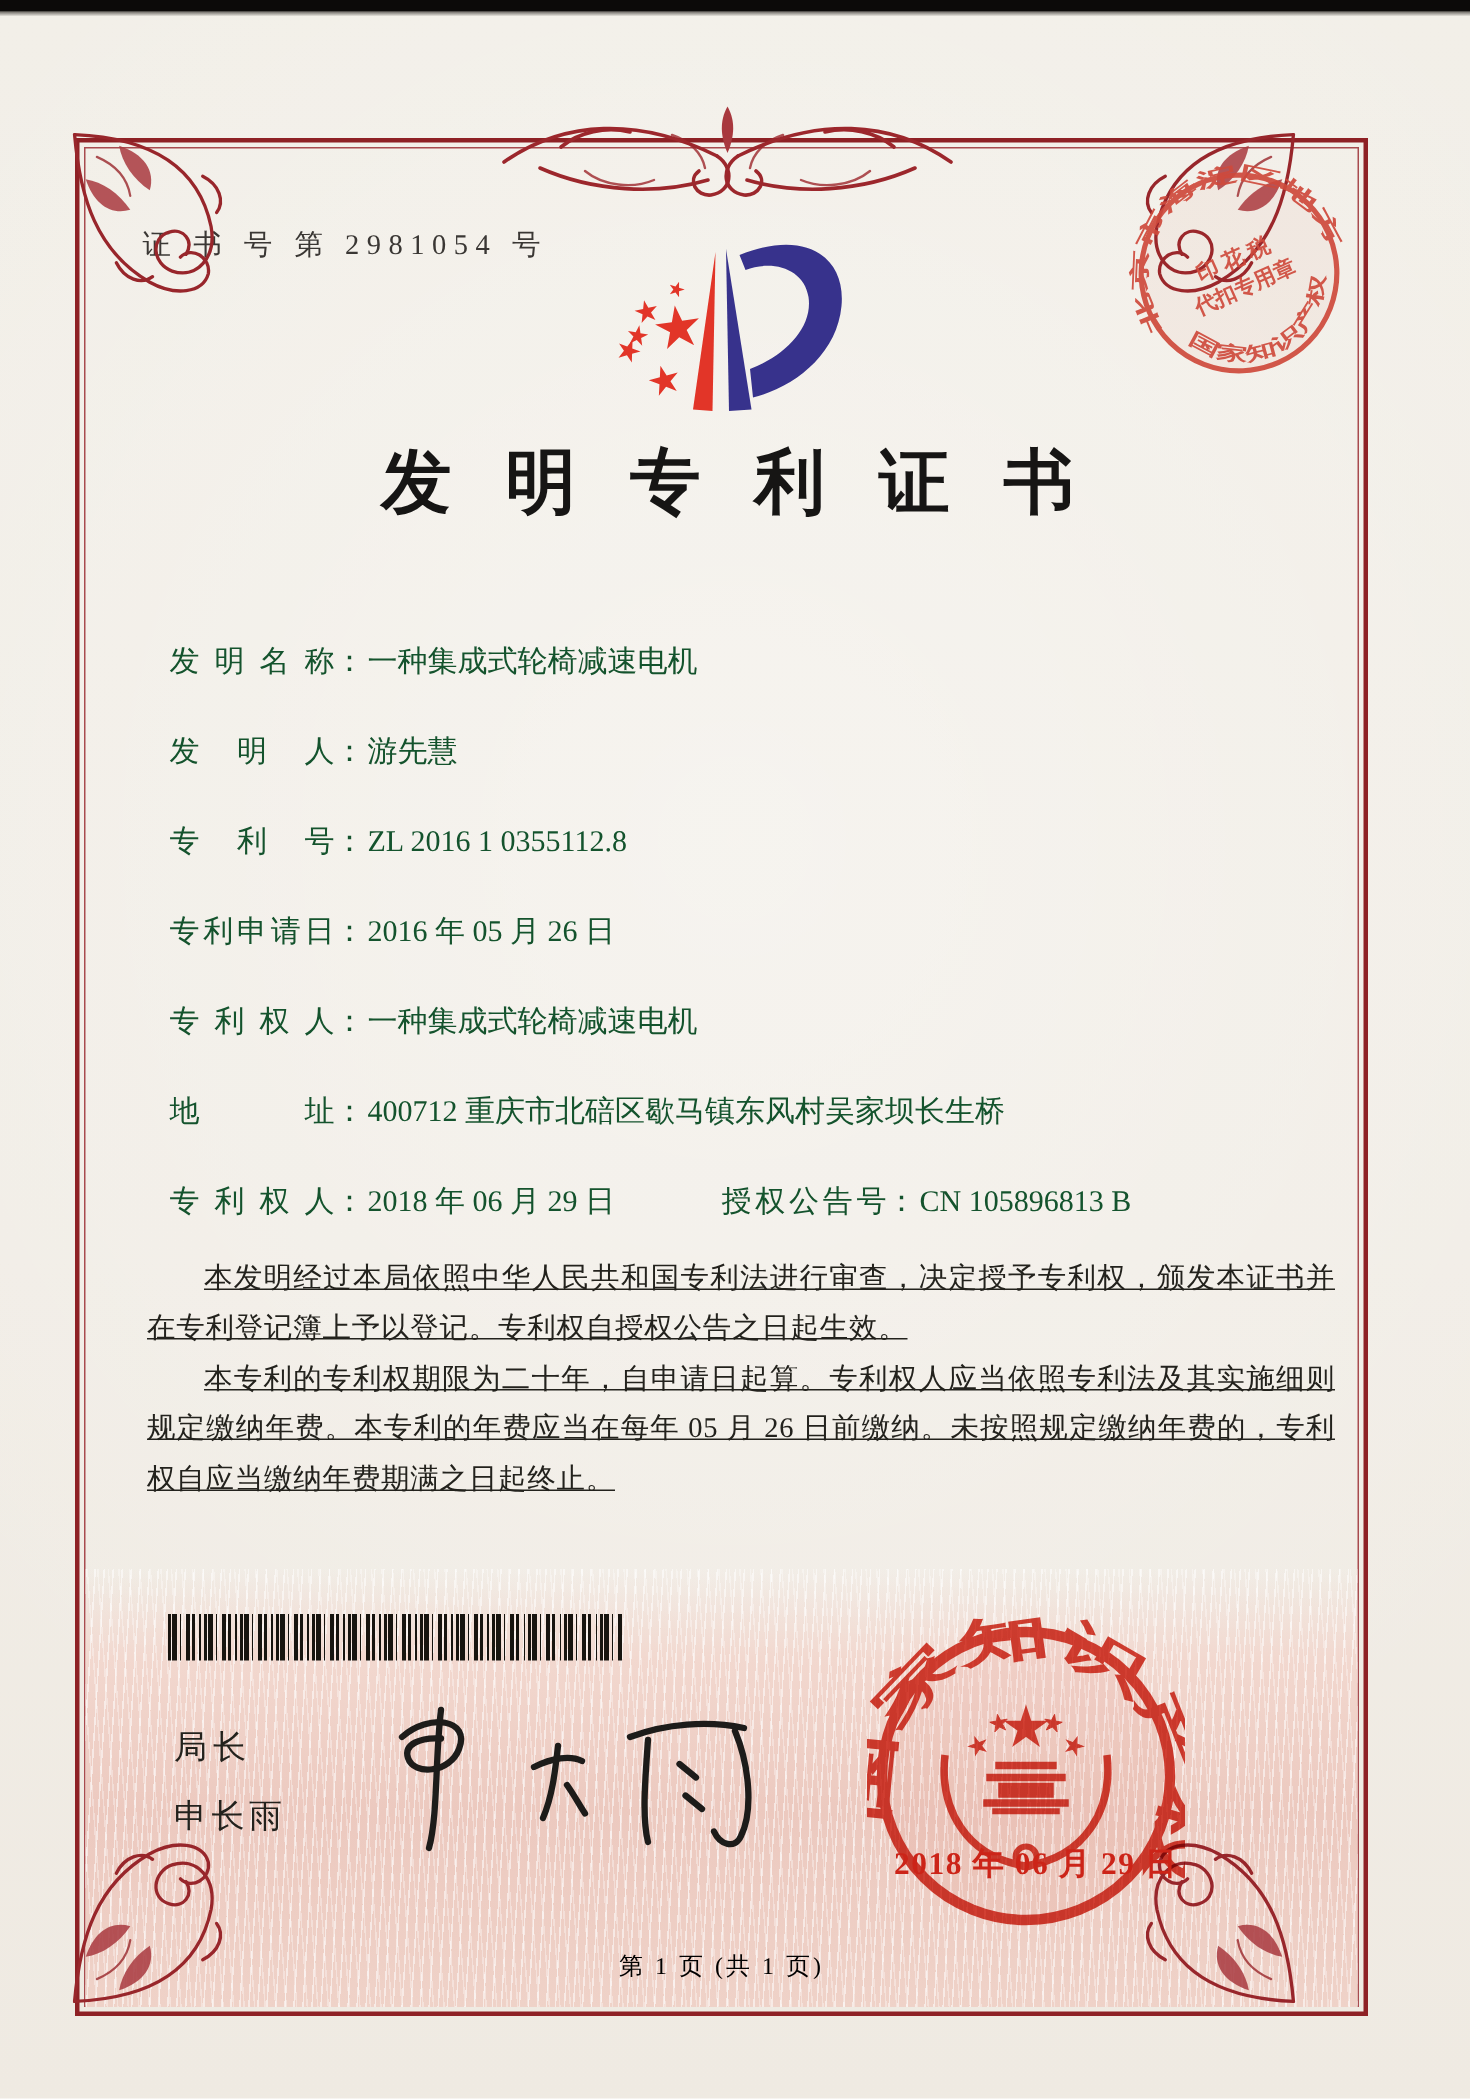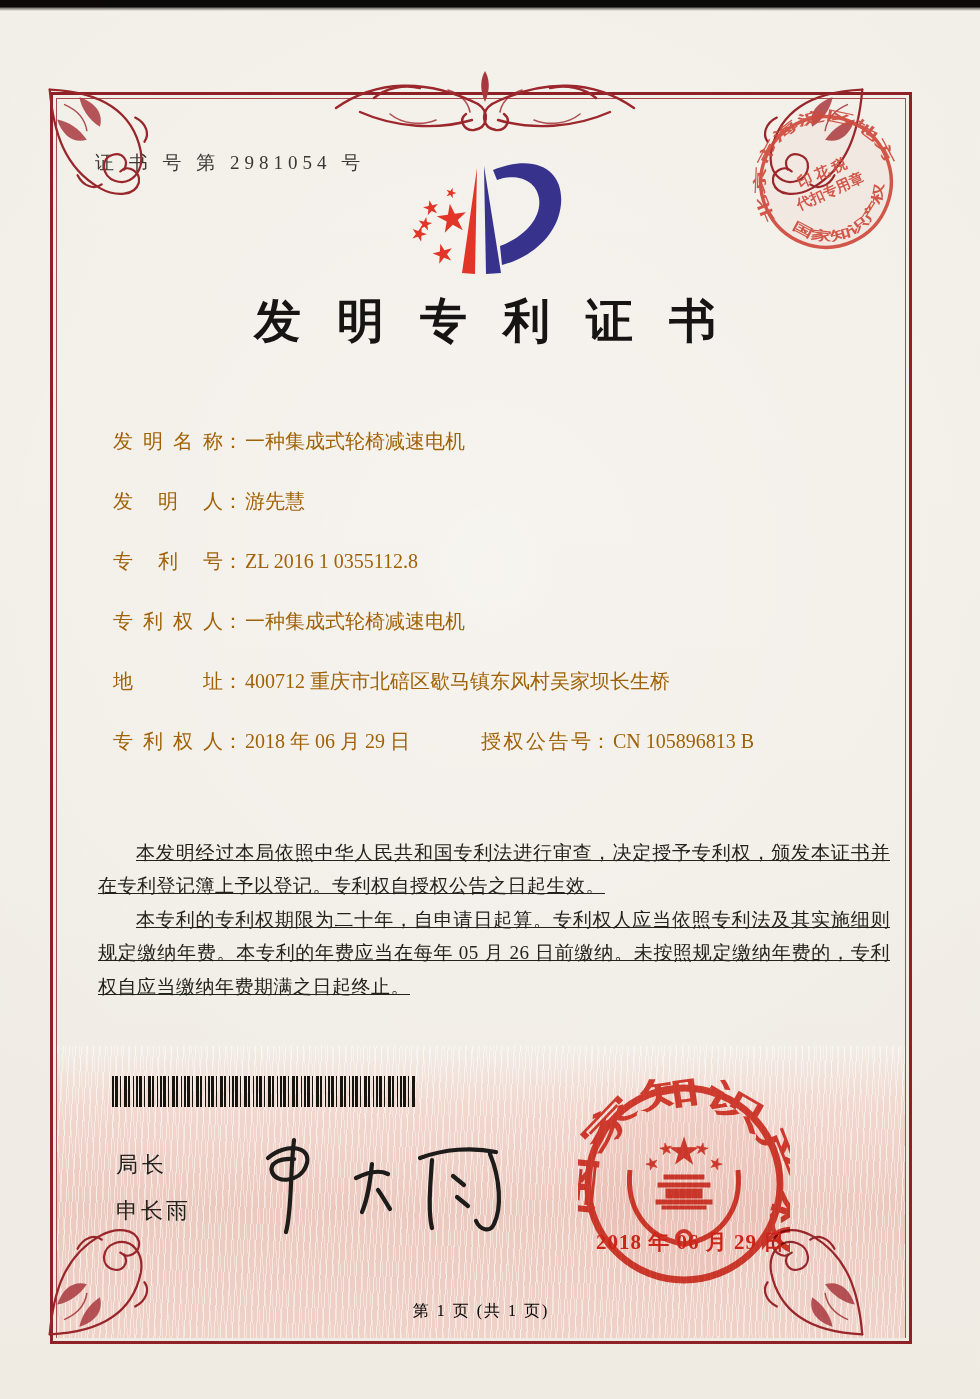--- a/index.html
+++ b/index.html
@@ -21,21 +21,21 @@
   
   .guilloche{left:57px;top:1046px;width:848px;height:292px;
     background:
       repeating-linear-gradient(93.5deg, rgba(255,255,255,.55) 0 1px, rgba(255,255,255,0) 1px 6px),
       repeating-linear-gradient(86deg, rgba(255,255,255,.35) 0 1px, rgba(255,255,255,0) 1px 7px),
       linear-gradient(180deg, rgba(243,217,209,0) 0, #f2d8cf 60px, #ecc9bf 55%, #efd2c8 100%);}
   .certno{left:95px;top:150px;font-size:19px;letter-spacing:5px;color:#3a3734;}
   .title{left:50px;top:290px;width:862px;text-align:center;font-size:47px;font-weight:bold;
     letter-spacing:36px;padding-left:44px;box-sizing:border-box;color:#161514;}
   
-  .fields{left:113px;top:428px;width:780px;font-size:20px;color:#a16207;}
+  .fields{left:113px;top:428px;width:780px;font-size:20px;color:#14532d;}
   .f-row{height:60px;line-height:26px;position:relative;}
   .f-label{display:inline-block;width:110px;text-align:justify;text-align-last:justify;vertical-align:top;}
   .f-colon{display:inline-block;margin-right:2px;}
   .g-pair2{position:absolute;left:368px;top:0;}
   
   .paras{left:98px;top:836px;width:792px;font-size:19px;line-height:33.4px;
     letter-spacing:.5px;color:#23221d;text-align:justify;}
   .paras p{margin:0;text-indent:2em;text-decoration:underline;}
   
   .barcode{left:112px;top:1076px;width:303px;height:31px;
@@ -152,20 +152,23 @@
 
 <div class="abs fields">
   <div class="f-row">
     <span class="f-label">发明名称</span><span class="f-colon">：</span><span>一种集成式轮椅减速电机</span>
   </div>
   <div class="f-row">
     <span class="f-label">发明人</span><span class="f-colon">：</span><span>游先慧</span>
   </div>
   <div class="f-row">
     <span class="f-label">专利号</span><span class="f-colon">：</span><span>ZL 2016 1 0355112.8</span>
+  </div>
+  <div class="f-row">
+    <span class="f-label">专利申请日</span><span class="f-colon">：</span><span>2016 年 05 月 26 日</span>
   </div>
   <div class="f-row">
     <span class="f-label">专利权人</span><span class="f-colon">：</span><span>一种集成式轮椅减速电机</span>
   </div>
   <div class="f-row">
     <span class="f-label">地址</span><span class="f-colon">：</span><span>400712 重庆市北碚区歇马镇东风村吴家坝长生桥</span>
   </div>
   <div class="f-row">
     <span>
       <span class="f-label">专利权人</span><span class="f-colon">：</span><span>2018 年 06 月 29 日</span>

